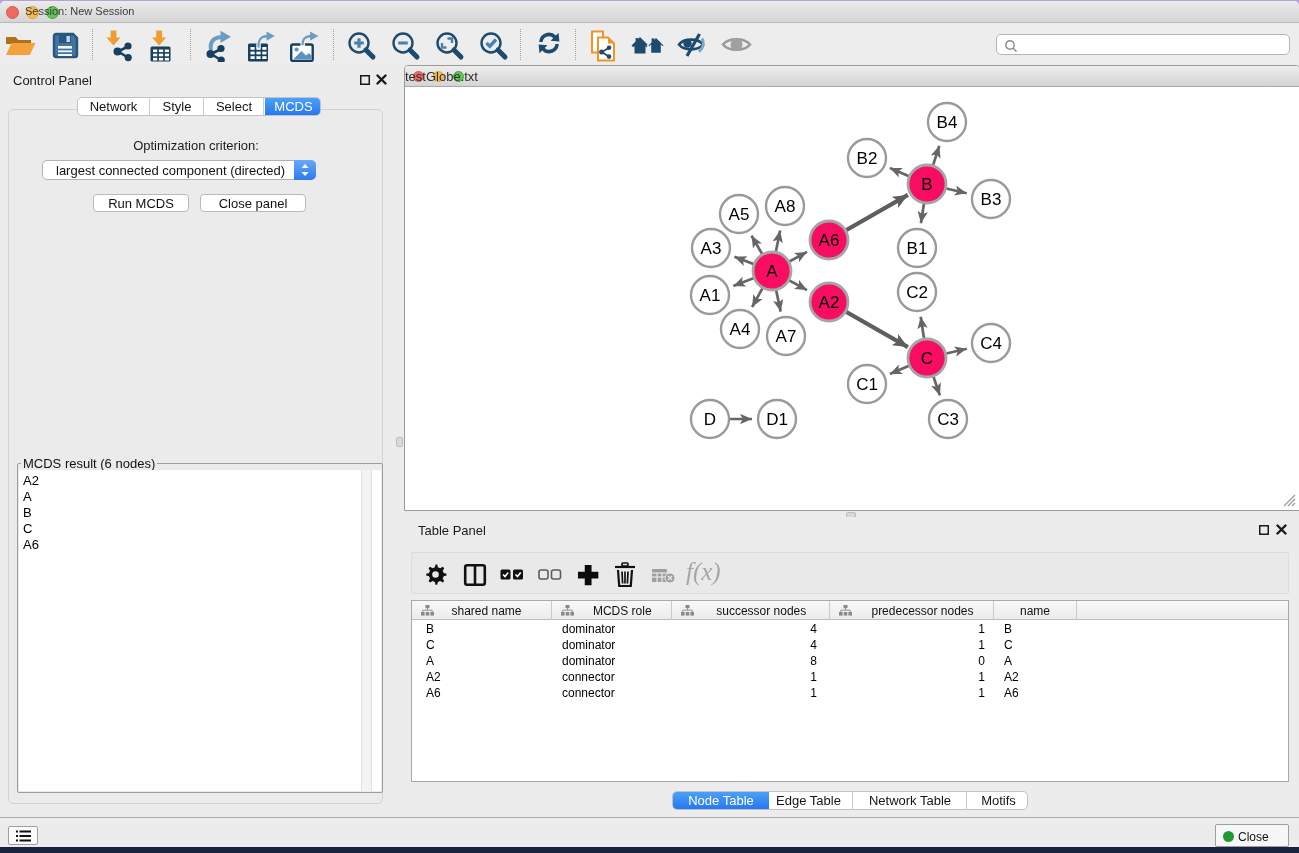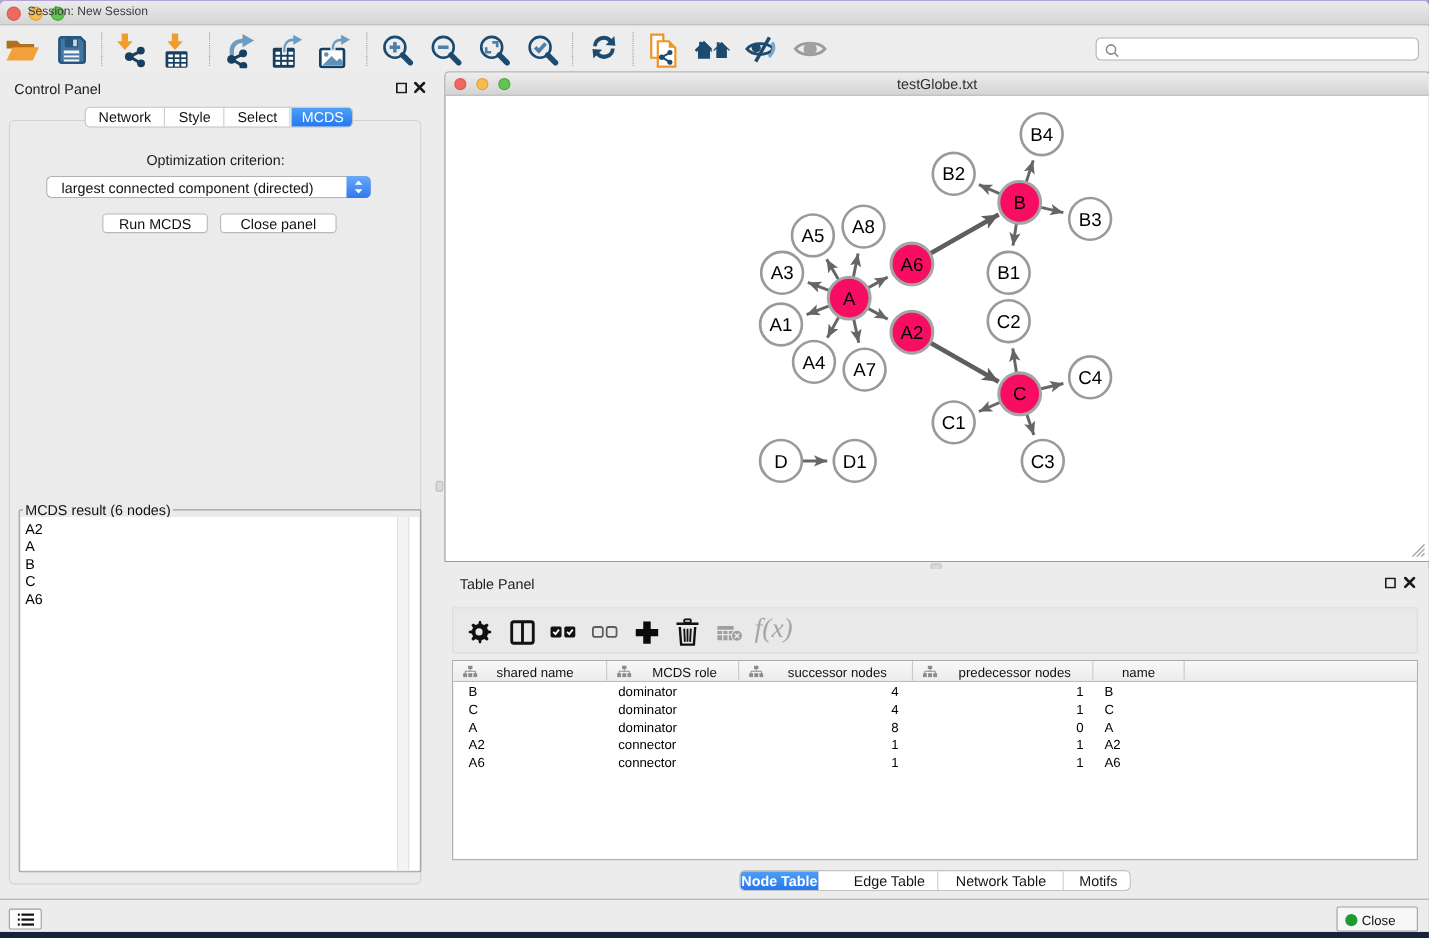--- a/index.html
+++ b/index.html
@@ -37,21 +37,21 @@
   .tseg.last { border-right:none; }
   .tseg.sel { background:linear-gradient(#4da0f8,#2173ee); color:#fff; border-right:none; }
   .ctrlpanel { position:absolute; left:8px; top:45px; width:375px; height:695px;
     background:#ebebeb; border:1px solid #d2d2d2; border-radius:5px; }
   
   .netwin { position:absolute; left:404px; top:64px; width:896px; height:446px;
     background:#fff; border:1px solid #9a9a9a; border-radius:4px 4px 0 0; overflow:hidden;}
   .netwin .bar { position:absolute; left:0; top:0; width:100%; height:21px;
     background:linear-gradient(#ededed,#d4d4d4); border-bottom:1px solid #a9a9a9; }
   .netwin .bar .tl { width:11px; height:11px; top:5px; }
-  .netwin .bar .title { position:absolute; width:100%; text-align:center; top:3px;
+  .netwin .bar .title { position:absolute; width:100%; top:3px;
     font-size:13px; color:#2e2e2e; }
   
   .tablepanel { position:absolute; left:392px; top:516px; width:907px; height:300px; background:#ececec; }
   .ttool { position:absolute; left:19px; top:35px; width:878px; height:42px;
     background:#e9e9e9; border:1px solid #dcdcdc; border-radius:2px; }
   .ttable { position:absolute; left:19px; top:83px; width:878px; height:182px;
     background:#fff; border:1px solid #a9a9a9; }
   
   .statusbar { position:absolute; left:0; top:816px; width:1299px; height:31px;
     background:#ececec; border-top:1px solid #ababab; }
@@ -238,21 +238,21 @@
       <path d="M1.5 1.5 L9.5 9.5 M9.5 1.5 L1.5 9.5" stroke="#1a1a1a" stroke-width="2.4" stroke-linecap="round"></path>
     </svg>
     <div class="ctrlpanel"></div>
     <div class="tabgroup" style="left:77px;top:33px;width:244px;">
       <div class="tseg" style="left:0;width:72px;">Network</div>
       <div class="tseg" style="left:73px;width:53px;">Style</div>
       <div class="tseg" style="left:127px;width:59px;">Select</div>
       <div class="tseg sel last" style="left:187px;width:57px;">MCDS</div>
     </div>
     <div class="ptitle" style="left:0;top:74px;width:392px;text-align:center;">Optimization criterion:</div>
-    <div class="combo" style="position:absolute;left:42px;top:96px;width:295px;height:20px;background:#fff;border:1px solid #b2b2b2;border-radius:5px;">
+    <div class="combo" style="position:absolute;left:42px;top:96px;width:274px;height:20px;background:#fff;border:1px solid #b2b2b2;border-radius:5px;">
       <div style="position:absolute;left:13px;top:2px;font-size:13px;color:#111;">largest connected component (directed)</div>
       <div style="position:absolute;right:-1px;top:-1px;width:22px;height:20px;border-radius:0 5px 5px 0;background:linear-gradient(#6aa9f8,#2e7bef);">
         <svg width="22" height="20" viewBox="0 0 22 20">
           <path d="M7.5 8 L11 4 L14.5 8 Z" fill="#fff"></path>
           <path d="M7.5 12 L11 16 L14.5 12 Z" fill="#fff"></path>
         </svg>
       </div>
     </div>
     <div class="wbtn" style="left:93px;top:130px;width:96px;height:18px;line-height:17px;">Run MCDS</div>
     <div class="wbtn" style="left:200px;top:130px;width:106px;height:18px;line-height:17px;">Close panel</div>
@@ -499,21 +499,21 @@
 <div style="position:absolute;left:305px;top:69px;width:100px;text-align:right;font-size:12px;color:#000;">1</div>
 <div style="position:absolute;left:473px;top:69px;width:100px;text-align:right;font-size:12px;color:#000;">1</div>
 <div style="position:absolute;left:592px;top:69px;font-size:12px;color:#000;">A2</div>
 <div style="position:absolute;left:14px;top:85px;font-size:12px;color:#000;">A6</div>
 <div style="position:absolute;left:150px;top:85px;font-size:12px;color:#000;">connector</div>
 <div style="position:absolute;left:305px;top:85px;width:100px;text-align:right;font-size:12px;color:#000;">1</div>
 <div style="position:absolute;left:473px;top:85px;width:100px;text-align:right;font-size:12px;color:#000;">1</div>
 <div style="position:absolute;left:592px;top:85px;font-size:12px;color:#000;">A6</div>
     </div>
     <div class="tabgroup" style="left:280px;top:274px;width:356px;">
-      <div class="tseg sel" style="left:0;width:71px;font-weight:bold;">Node Table</div>
+      <div class="tseg sel" style="left:0;width:96px;">Node Table</div>
       <div class="tseg" style="left:92px;width:88px;">Edge Table</div>
       <div class="tseg" style="left:181px;width:113px;">Network Table</div>
       <div class="tseg last" style="left:295px;width:61px;">Motifs</div>
     </div>
   </div>
   <div class="statusbar" id="statusbar">
     <div style="position:absolute;left:8px;top:8px;width:30px;height:19px;background:#fbfbfb;border:1px solid #9f9f9f;border-radius:2px;">
       <svg style="position:absolute;left:7px;top:3px;" width="15" height="12" viewBox="0 0 15 12">
         <g fill="#111">
             <rect x="0" y="0.5" width="2" height="2"></rect>

